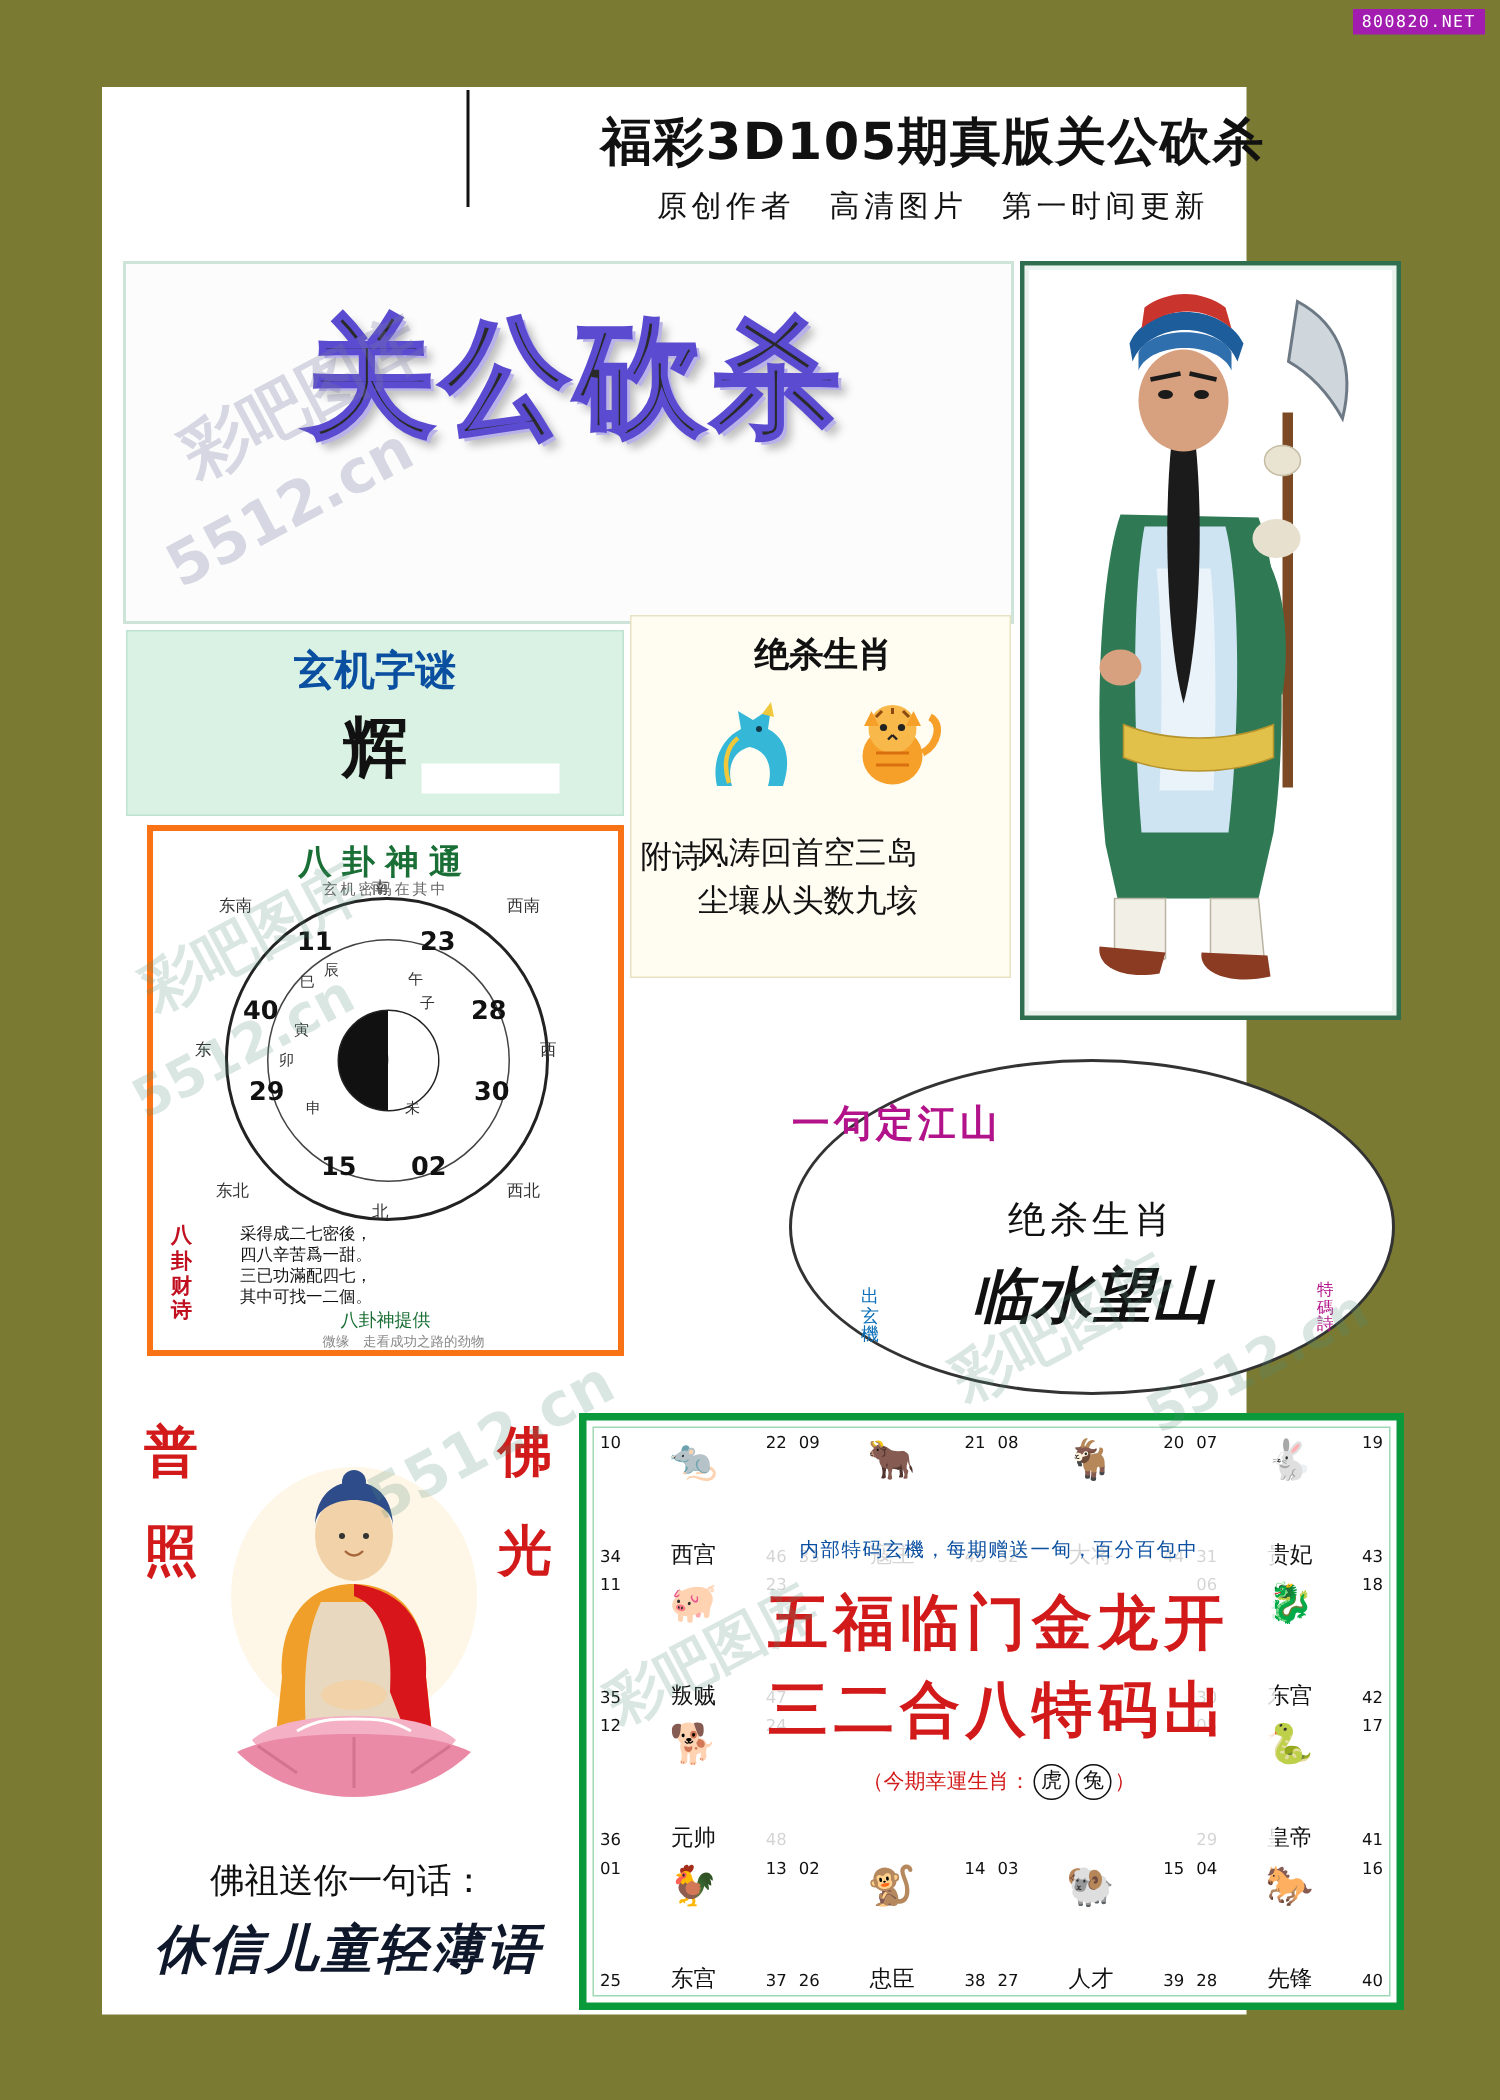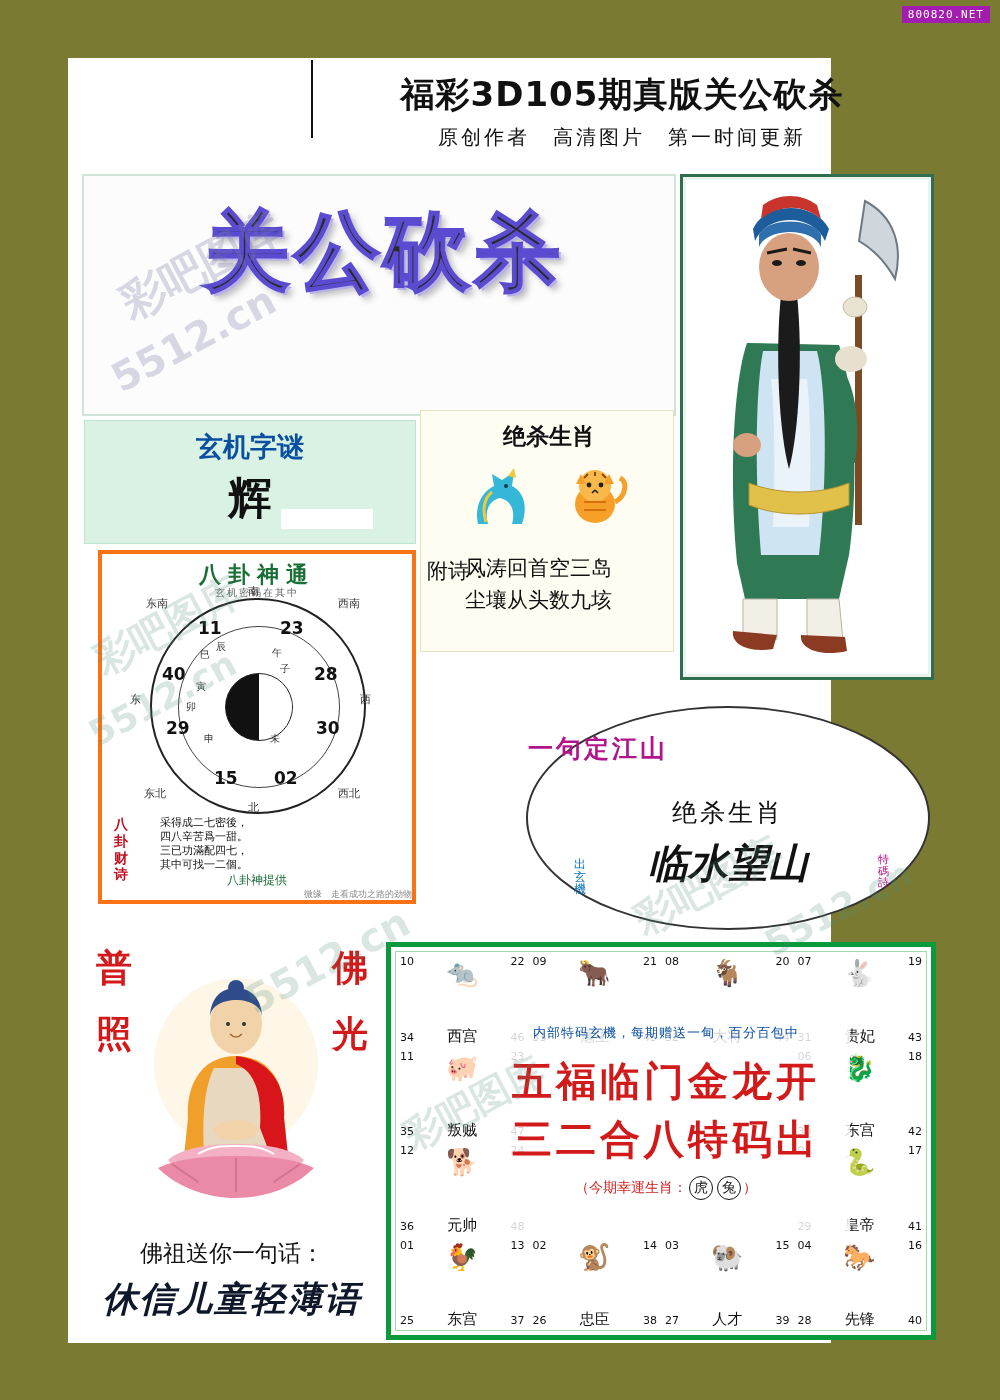--- a/index.html
+++ b/index.html
@@ -133,21 +133,21 @@
     position:absolute;left:58px;top:262px;font-size:11px;color:#111;line-height:1.28;
   }
   .bagua-left{
     position:absolute;left:12px;top:262px;font-size:14px;font-weight:bold;color:#c01020;line-height:1.2;
   }
   .bagua-foot{
     position:absolute;top:318px;left:0;width:310px;text-align:center;
     font-size:12px;color:#1a6f36;
   }
   .bagua-foot2{
-    position:absolute;top:334px;left:0;width:310px;text-align:right;
+    position:absolute;top:334px;left:12px;width:310px;text-align:center;
     font-size:9px;color:#888;
   }
   
   .oval{
     position:absolute;left:458px;top:648px;width:400px;height:220px;
     border:2px solid #333;border-radius:50%;background:#fff;
   }
   .oval-title{
     position:absolute;top:24px;left:0;width:400px;text-align:left;
     font-size:25px;font-weight:bold;color:#b3138a;letter-spacing:3px;

